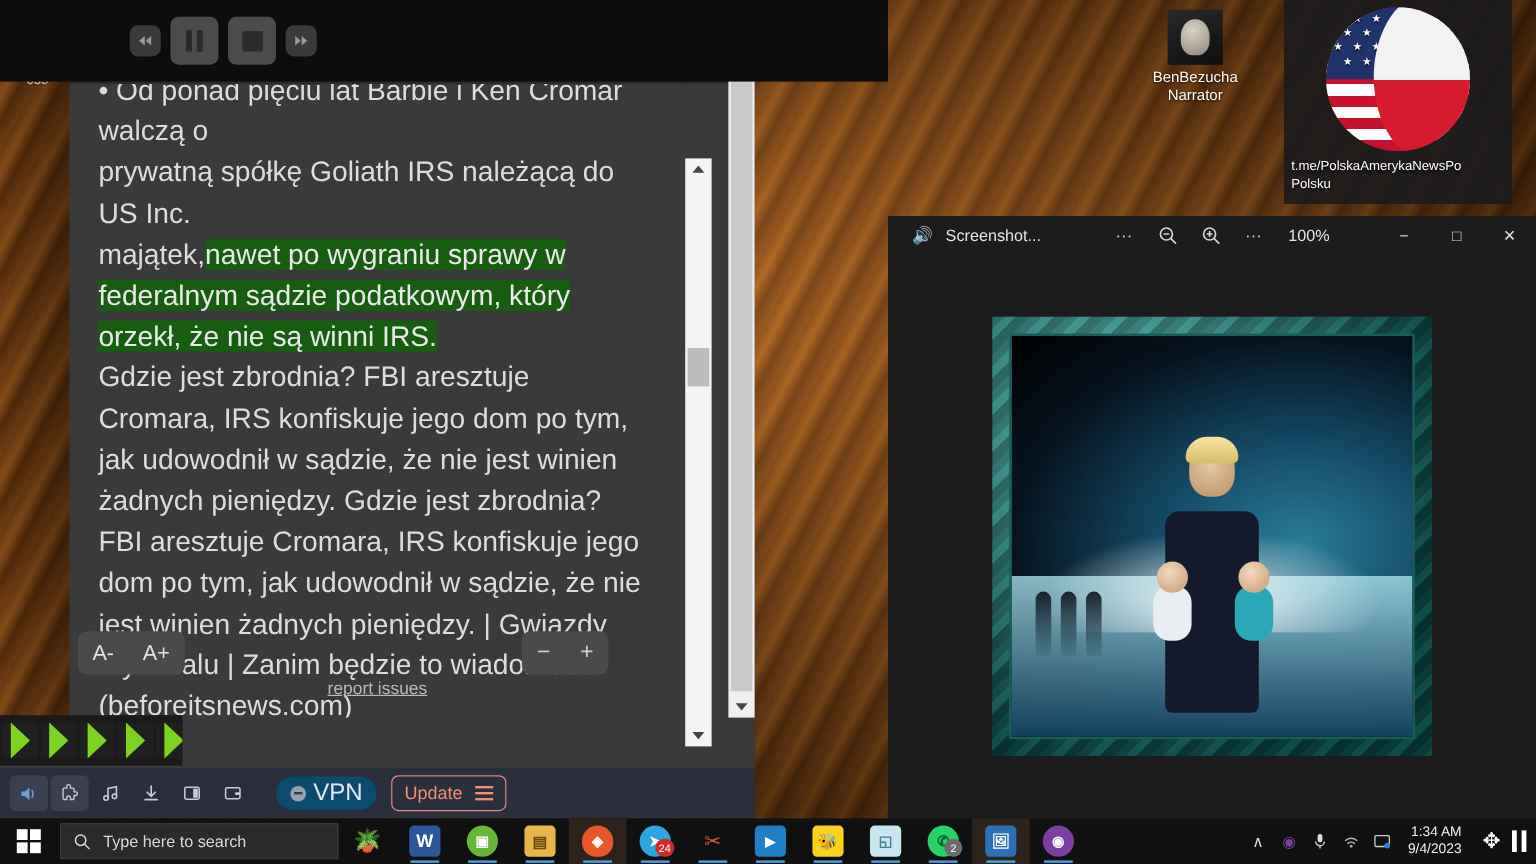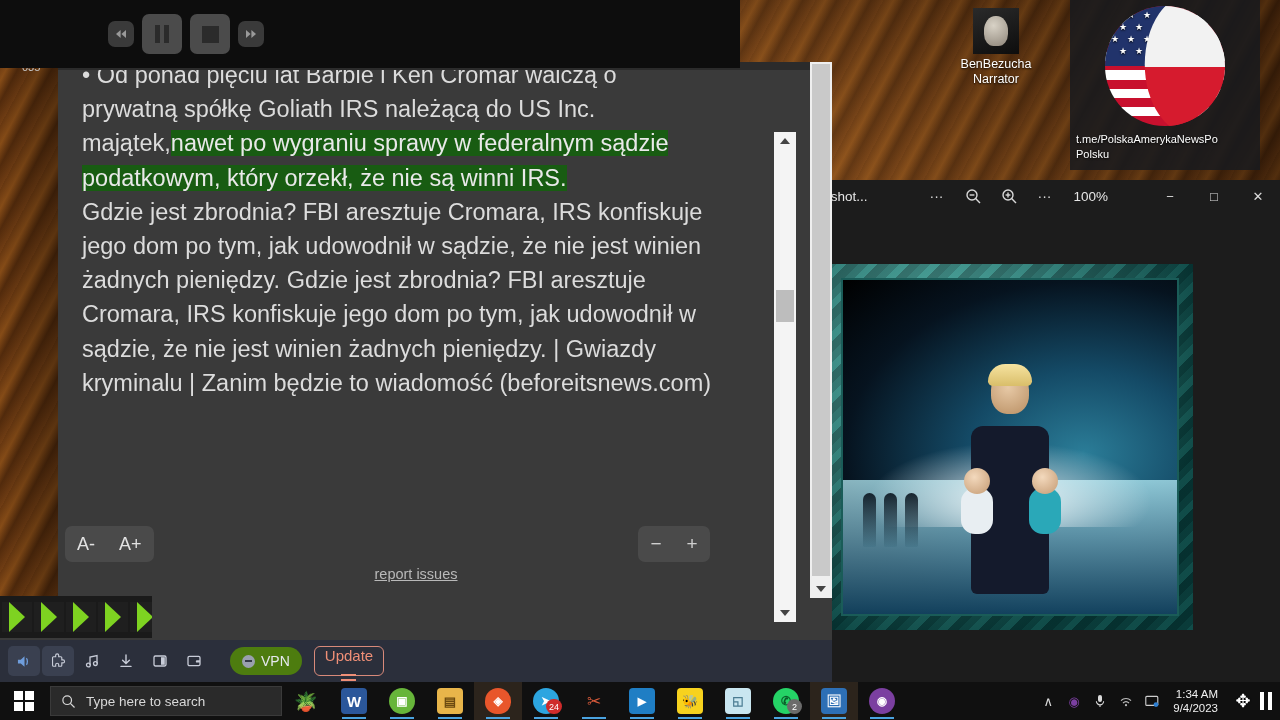--- a/index.html
+++ b/index.html
@@ -60,21 +60,21 @@
   }
   .tl-tri {
     width: 0; height: 0;
     border-left: 16px solid #7ed321;
     border-top: 15px solid transparent;
     border-bottom: 15px solid transparent;
   }
 
   
   .browser {
-    position: absolute; left: 0; top: 62px; width: 832px; height: 620px;
+    position: absolute; left: 0; top: 62px; width: 629px; height: 620px;
     background: #2f2f2f; z-index: 30; overflow: hidden;
   }
   .reader-page {
     position: absolute; left: 0; top: 0; right: 0; bottom: 42px;
     background: #3a3a3a;
   }
   .clip-top {
     position: absolute; left: 0; top: 0; width: 100%; height: 8px;
     background: #2b2b2b;
   }
@@ -170,32 +170,32 @@
     gap: 2px; z-index: 10;
   }
   .tb-btn {
     width: 32px; height: 30px; border-radius: 5px;
     display: flex; align-items: center; justify-content: center;
     color: #c8ccd8;
   }
   .tb-btn.active { background: #3a4050; }
   .vpn-pill {
     margin-left: 18px; height: 28px; padding: 0 12px; border-radius: 14px;
-    background: #4d7c0f; display: flex; align-items: center; gap: 6px;
-    color: #e6e8ef; font-size: 14px;
+    background: #0c4a6e; display: flex; align-items: center; gap: 6px;
+    color: #e6e8ef; font-size: 20px;
   }
   .vpn-dot {
     width: 13px; height: 13px; border-radius: 50%; background: #9aa0ae;
     display:flex;align-items:center;justify-content:center;
   }
   .vpn-dot i { display:block; width:7px; height:1.6px; background:#353a48; }
   .update-pill {
     margin-left: 10px; height: 30px; padding: 0 10px; border-radius: 6px;
     border: 1px solid #d98a7a; display: flex; align-items: center; gap: 10px;
-    color: #ef8f77; font-size: 15px; flex-direction: column;
+    color: #ef8f77; font-size: 15px;
   }
   .hamb { display:flex; flex-direction:column; gap:3px; }
   .hamb i { display:block; width:15px; height:2px; background:#ef8f77; }
 
   
   .desk-icon {
     position: absolute; text-align: center; color: #fff;
     font-size: 12.5px; line-height: 15px; z-index: 12;
     text-shadow: 0 1px 2px rgba(0,0,0,.9);
     width: 104px;

